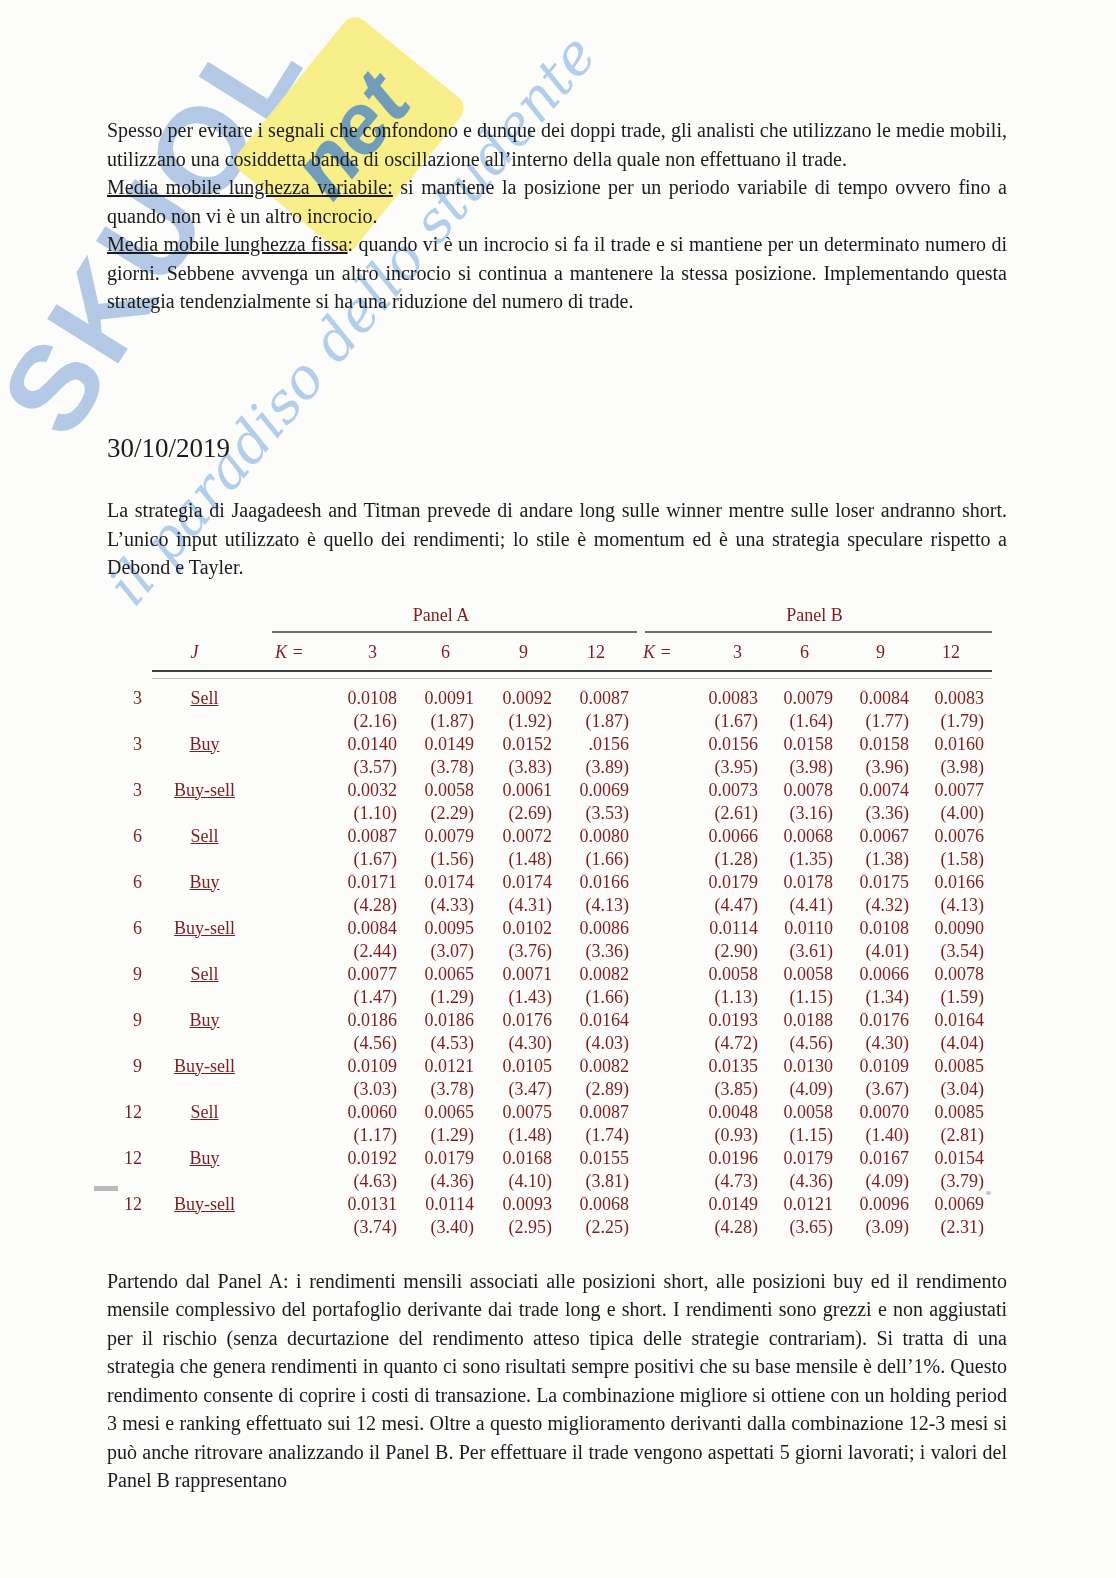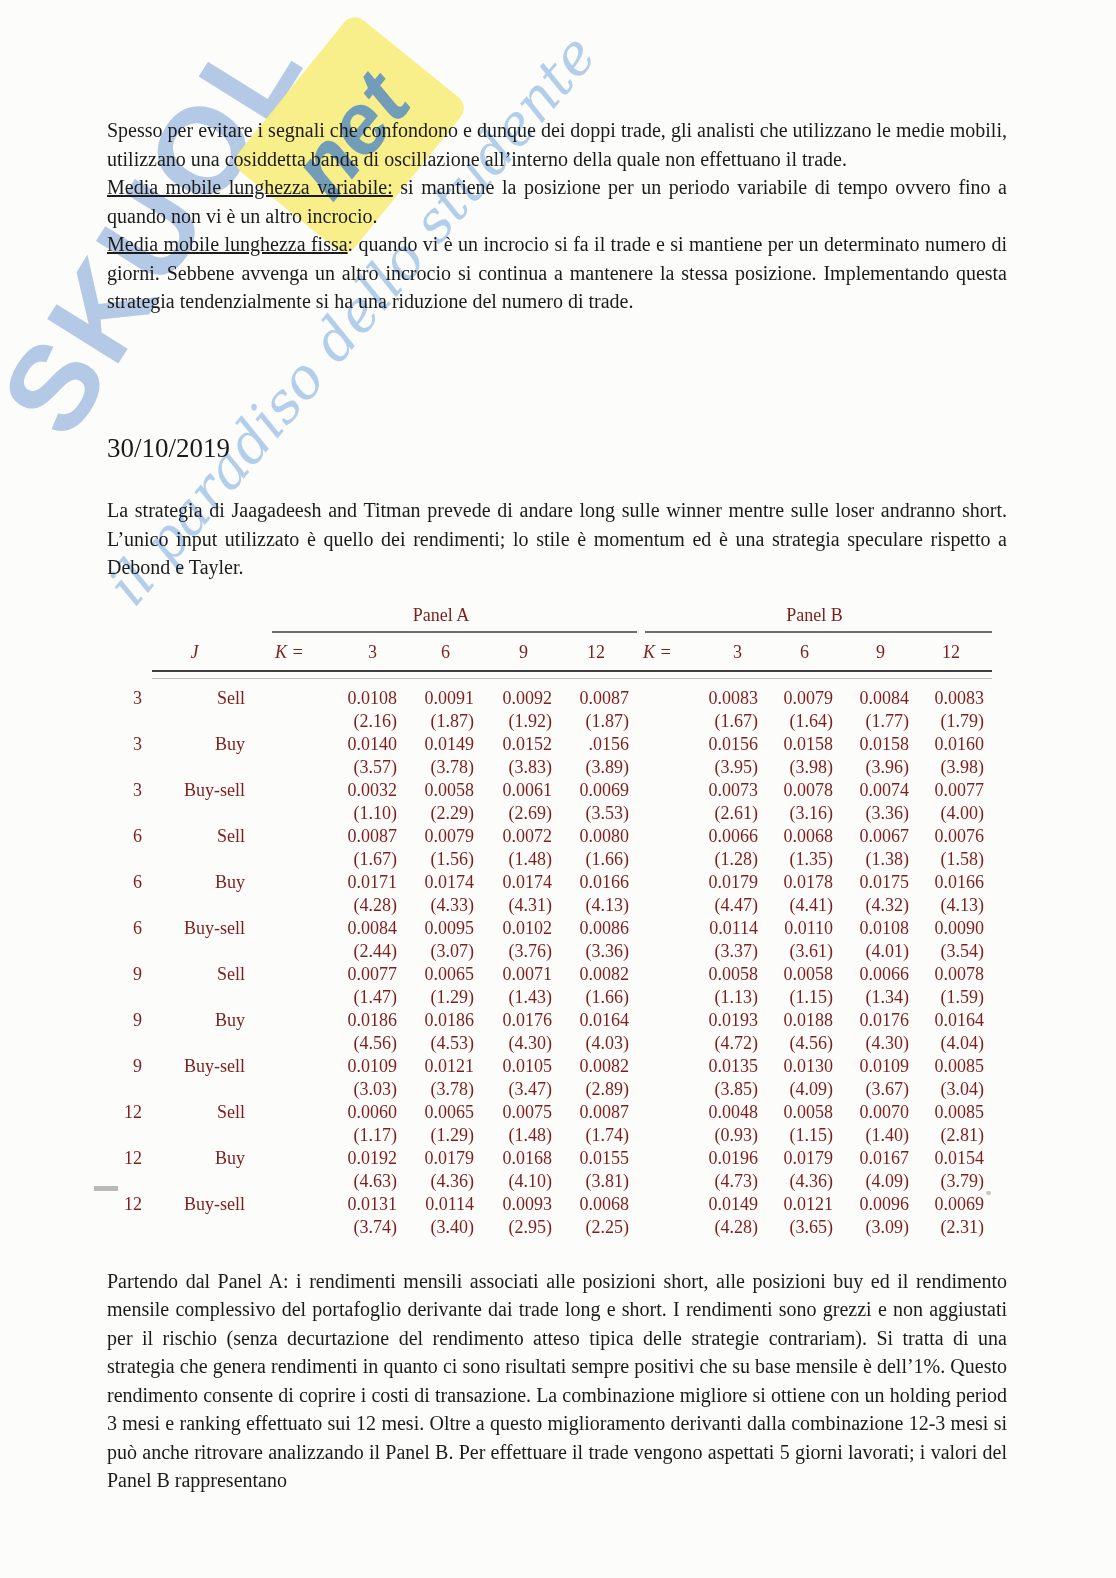--- a/index.html
+++ b/index.html
@@ -56,21 +56,21 @@
   .th-j{font-style:italic;text-align:center;height:28px;line-height:24px;}
   .kcell{display:flex;justify-content:space-between;align-items:baseline;
     padding-left:30px;padding-right:28px;height:28px;line-height:24px;}
   .kcell .klab{font-style:italic;}
   .kcellB{padding-left:6px;padding-right:24px;}
   .th-num{text-align:right;padding-right:32px;height:28px;line-height:24px;}
   .mainrule{height:6px;border-top:2px solid #3f3f3f;box-shadow:0 1px 0 rgba(80,80,80,.35);
     margin-left:52px;margin-top:2px;}
   .hdr-gap{height:9px;}
   .c-j{text-align:right;padding-right:2px;height:23px;line-height:23px;}
-  .c-lab{text-align:right;padding-left:20px;height:23px;line-height:23px;}
+  .c-lab{text-align:center;padding-left:20px;height:23px;line-height:23px;text-decoration:underline;}
   .c-val{text-align:right;padding-right:8px;height:23px;line-height:23px;
     font-variant-numeric:tabular-nums;}
 
   .artifact-dash{position:absolute;left:94px;top:1186px;width:24px;height:5px;background:#b9b9b9;}
   .artifact-dot{position:absolute;left:986px;top:1191px;width:5px;height:4px;background:#c8c8c6;border-radius:2px;}
 </style>
 </head>
 <body>
 
 <div class="page">
@@ -230,21 +230,21 @@
           <div class="c-val">0.0114</div>
           <div class="c-val">0.0110</div>
           <div class="c-val">0.0108</div>
           <div class="c-val">0.0090</div>
           <div class="c-j"></div>
           <div class="c-lab"></div>
           <div class="c-val">(2.44)</div>
           <div class="c-val">(3.07)</div>
           <div class="c-val">(3.76)</div>
           <div class="c-val">(3.36)</div>
-          <div class="c-val">(3.37)</div>
+          <div class="c-val">(2.90)</div>
           <div class="c-val">(3.61)</div>
           <div class="c-val">(4.01)</div>
           <div class="c-val">(3.54)</div>
           <div class="c-j">9</div>
           <div class="c-lab">Sell</div>
           <div class="c-val">0.0077</div>
           <div class="c-val">0.0065</div>
           <div class="c-val">0.0071</div>
           <div class="c-val">0.0082</div>
           <div class="c-val">0.0058</div>

